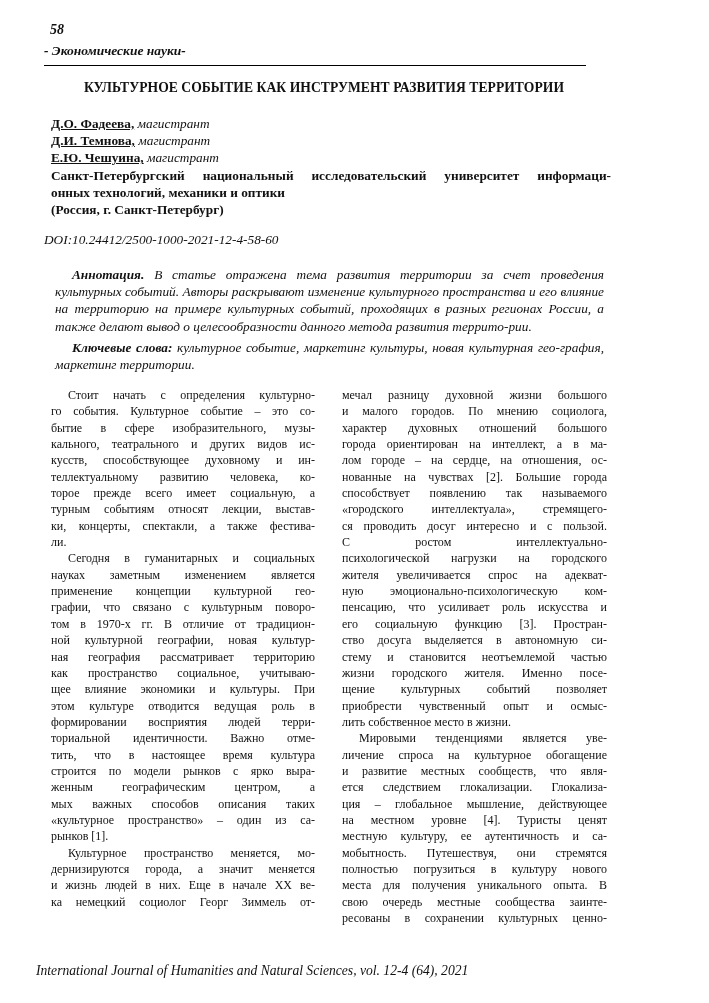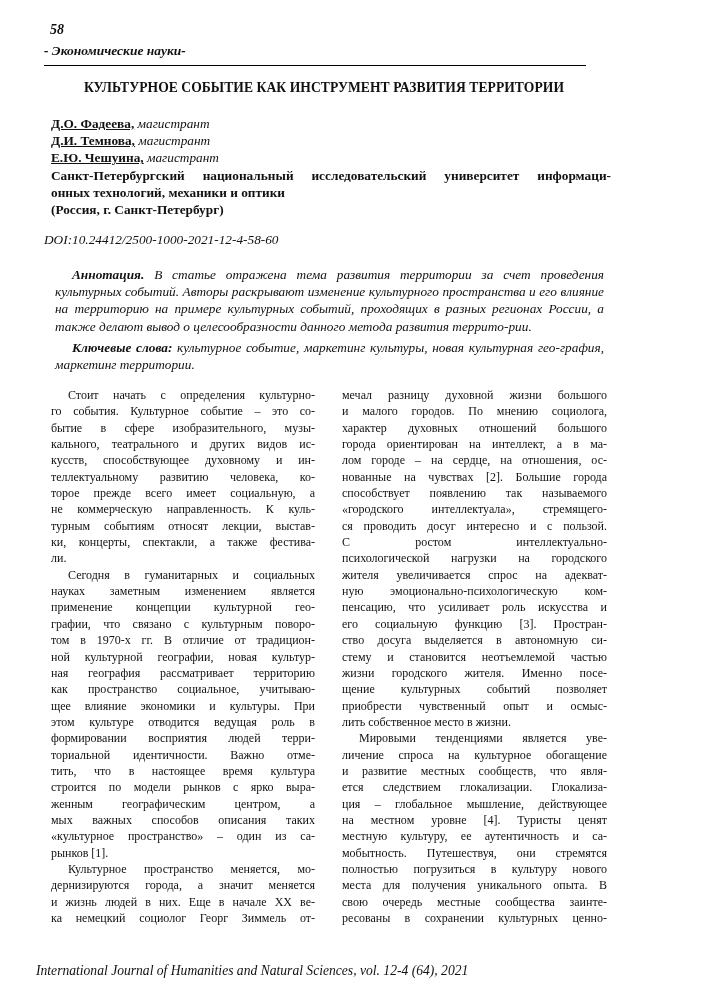--- a/index.html
+++ b/index.html
@@ -96,21 +96,20 @@
 
 <div class="col col-left" id="col-left">
     <div>
       <span class="ln first">Стоит начать с определения культурно-</span>
       <span class="ln">го события. Культурное событие – это со-</span>
       <span class="ln">бытие в сфере изобразительного, музы-</span>
       <span class="ln">кального, театрального и других видов ис-</span>
       <span class="ln">кусств, способствующее духовному и ин-</span>
       <span class="ln">теллектуальному развитию человека, ко-</span>
       <span class="ln">торое прежде всего имеет социальную, а</span>
-      <span class="ln">не коммерческую направленность. К куль-</span>
       <span class="ln">турным событиям относят лекции, выстав-</span>
       <span class="ln">ки, концерты, спектакли, а также фестива-</span>
       <span class="ln last">ли.</span>
     </div>
     <div>
       <span class="ln first">Сегодня в гуманитарных и социальных</span>
       <span class="ln">науках заметным изменением является</span>
       <span class="ln">применение концепции культурной гео-</span>
       <span class="ln">графии, что связано с культурным поворо-</span>
       <span class="ln">том в 1970-х гг. В отличие от традицион-</span>

